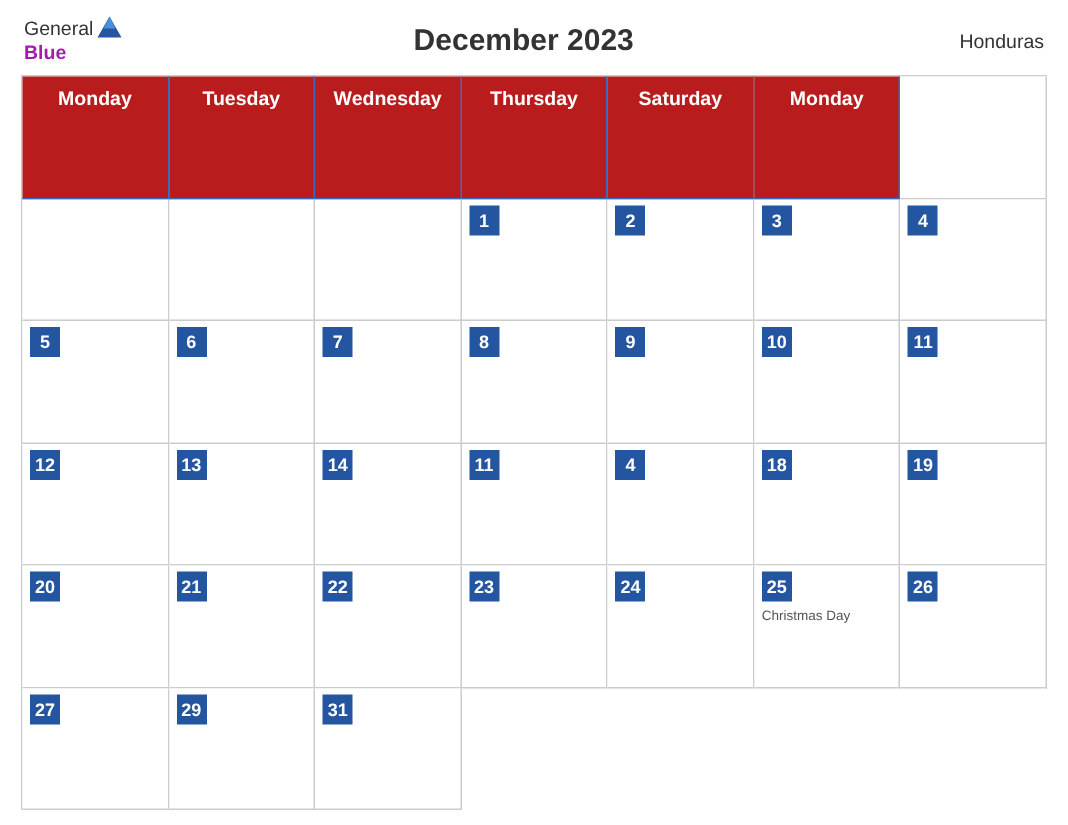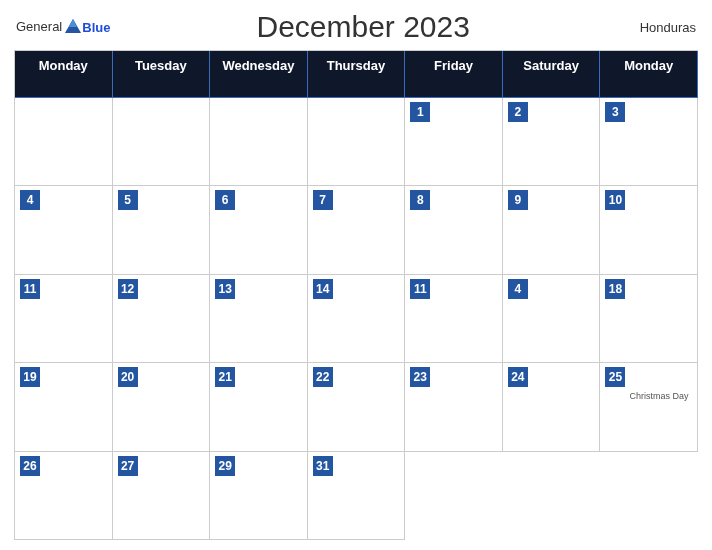--- a/index.html
+++ b/index.html
@@ -16,38 +16,39 @@
     .header {
       display: flex;
       align-items: center;
       justify-content: space-between;
       margin-bottom: 6px;
       padding: 0 2px;
     }
 
     .logo-area {
       display: flex;
+      flex-direction: column;
       align-items: flex-start;
     }
 
     .logo-line {
       display: flex;
       align-items: center;
       gap: 2px;
     }
 
     .title-area {
       text-align: center;
       flex: 1;
     }
 
     .title-month {
-      font-size: 30px;
+      font-size: 20px;
       color: #333;
-      font-weight: normal;
+      font-weight: bold;
     }
 
     .country-label {
       font-size: 13px;
       color: #333;
       text-align: right;
       min-width: 80px;
     }
 
     .calendar-wrapper {
@@ -58,21 +59,21 @@
 
     .calendar-grid {
       display: grid;
       grid-template-columns: repeat(7, 1fr);
       flex: 1;
       border-left: 1px solid #ccc;
       border-top: 1px solid #ccc;
     }
 
     .day-header {
-      background-color: #0f172a;
+      background-color: #b91c1c;
       color: #fff;
       text-align: center;
       padding: 7px 0;
       font-size: 13px;
       font-weight: bold;
       border-right: 1px solid #3a6bbf;
       border-bottom: 1px solid #3a6bbf;
     }
 
     .day-cell {
@@ -102,53 +103,51 @@
     }
 
     .day-empty {
       background: #fff;
     }
 
     .holiday-label {
       font-size: 9px;
       color: #555;
       margin-top: 2px;
-      margin-left: 24px;
     }
   </style>
 </head>
 <body>
 
 <div class="header">
   <div class="logo-area">
     <div class="logo-line">
       <span style="font-size:13px;color:#333;">General</span>
       <svg width="18" height="16" viewBox="0 0 18 16">
         <polygon points="9,1 17,15 1,15" fill="#2355a0"></polygon>
         <polygon points="9,1 13,9 5,9" fill="#4a90d9"></polygon>
       </svg>
     </div>
     <div>
-      <span style="font-size:13px;color:#1d4ed8;font-weight:bold;">Blue</span>
+      <span style="font-size:13px;color:#a21caf;font-weight:bold;">Blue</span>
     </div>
   </div>
   <div class="title-area">
     <span class="title-month">December 2023</span>
   </div>
   <div class="country-label">Honduras</div>
 </div>
 
 <div class="calendar-wrapper">
   <div class="calendar-grid">
 
     <div class="day-header">Monday</div>
     <div class="day-header">Tuesday</div>
     <div class="day-header">Wednesday</div>
     <div class="day-header">Thursday</div>
-    <div class="day-header">Friday</div>
     <div class="day-header">Saturday</div>
     <div class="day-header">Monday</div>
 
     <div class="day-cell day-empty"></div>
     <div class="day-cell day-empty"></div>
     <div class="day-cell day-empty"></div>
     <div class="day-cell day-empty"></div>
     <div class="day-cell">
       <span class="day-number">1</span>
     </div>

